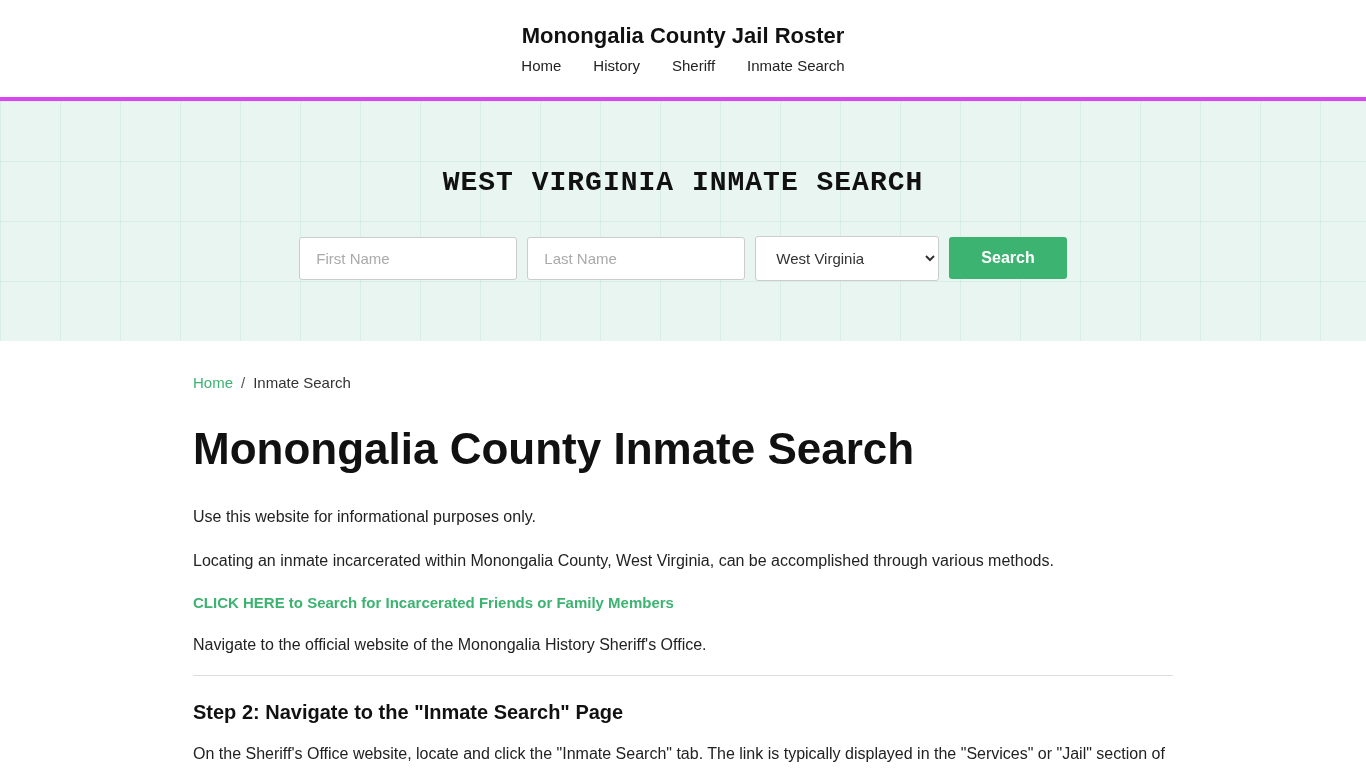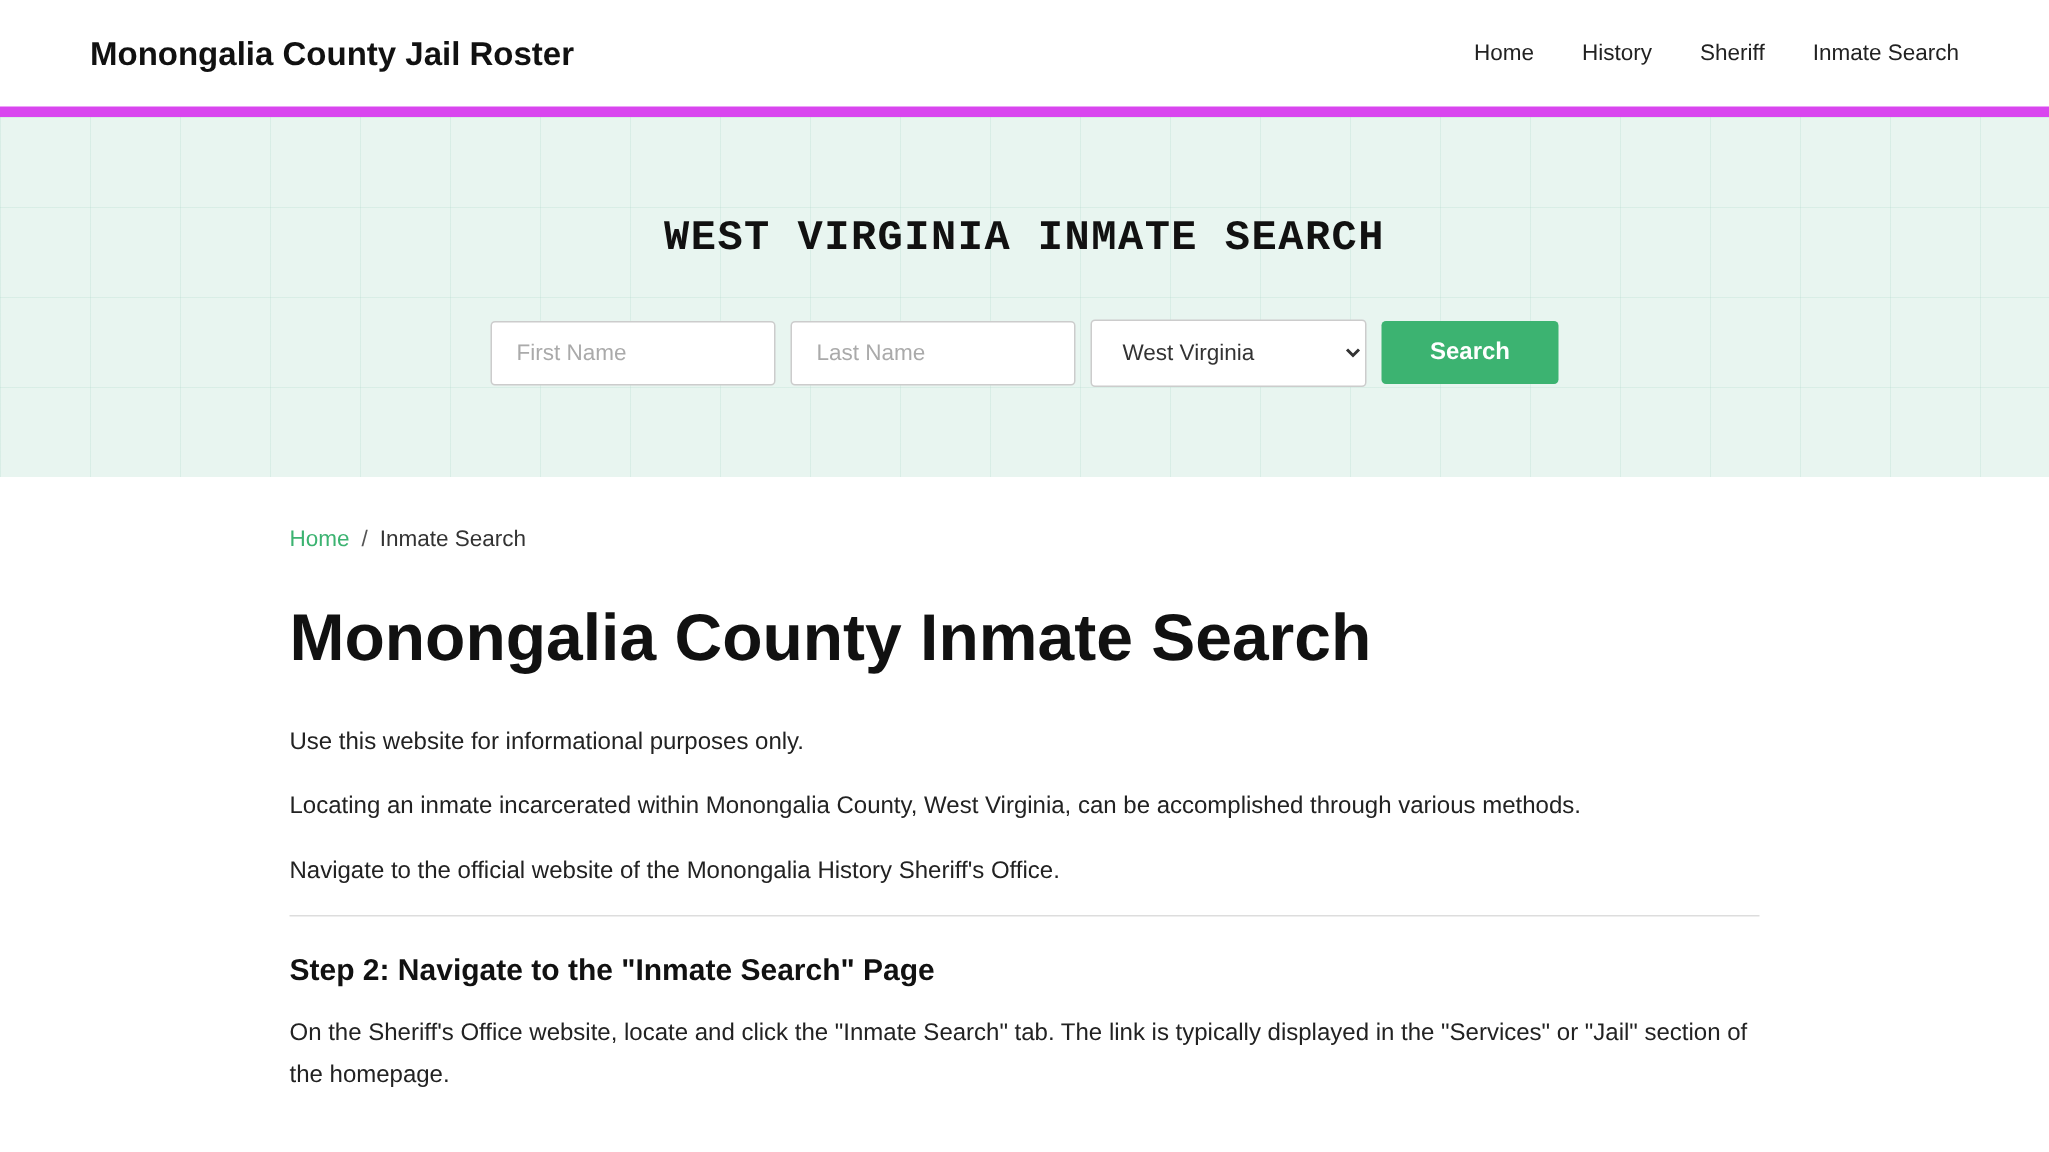--- a/index.html
+++ b/index.html
@@ -16,21 +16,22 @@
       line-height: 1.6;
     }
 
     
     .site-header {
       display: flex;
       align-items: center;
       justify-content: space-between;
       padding: 18px 60px;
       background: #fff;
-      border-bottom: 7px solid #d946ef;
+      border-bottom: 4px solid #d946ef;
+      flex-direction: column;
     }
 
     .site-title {
       font-size: 22px;
       font-weight: 900;
       color: #111;
       font-family: Arial, sans-serif;
     }
 
     .main-nav {
@@ -73,21 +74,21 @@
       align-items: center;
       gap: 10px;
       flex-wrap: wrap;
     }
 
     .search-form input {
       padding: 12px 16px;
       border: 1px solid #ccc;
       border-radius: 3px;
       font-size: 15px;
-      width: 190px;
+      width: 218px;
       background: #fff;
       color: #555;
       font-family: Arial, sans-serif;
     }
 
     .search-form input::placeholder {
       color: #aaa;
     }
 
     .search-form select {
@@ -226,20 +227,21 @@
   </nav>
 
   
   <h1 class="page-title">Monongalia County Inmate Search</h1>
 
   
   <p class="content-para">Use this website for informational purposes only.</p>
   <p class="content-para">Locating an inmate incarcerated within Monongalia County, West Virginia, can be accomplished through various methods.</p>
 
   
+  <a href="#" class="content-link">CLICK HERE to Search for Incarcerated Friends or Family Members</a>
 
   <p class="content-para" style="margin-top:16px;">Navigate to the official website of the Monongalia History Sheriff's Office.</p>
 
   
   <h2 class="step-heading">Step 2: Navigate to the "Inmate Search" Page</h2>
 
   <p class="content-para">On the Sheriff's Office website, locate and click the "Inmate Search" tab. The link is typically displayed in the "Services" or "Jail" section of the homepage.</p>
 
 </main>
 

